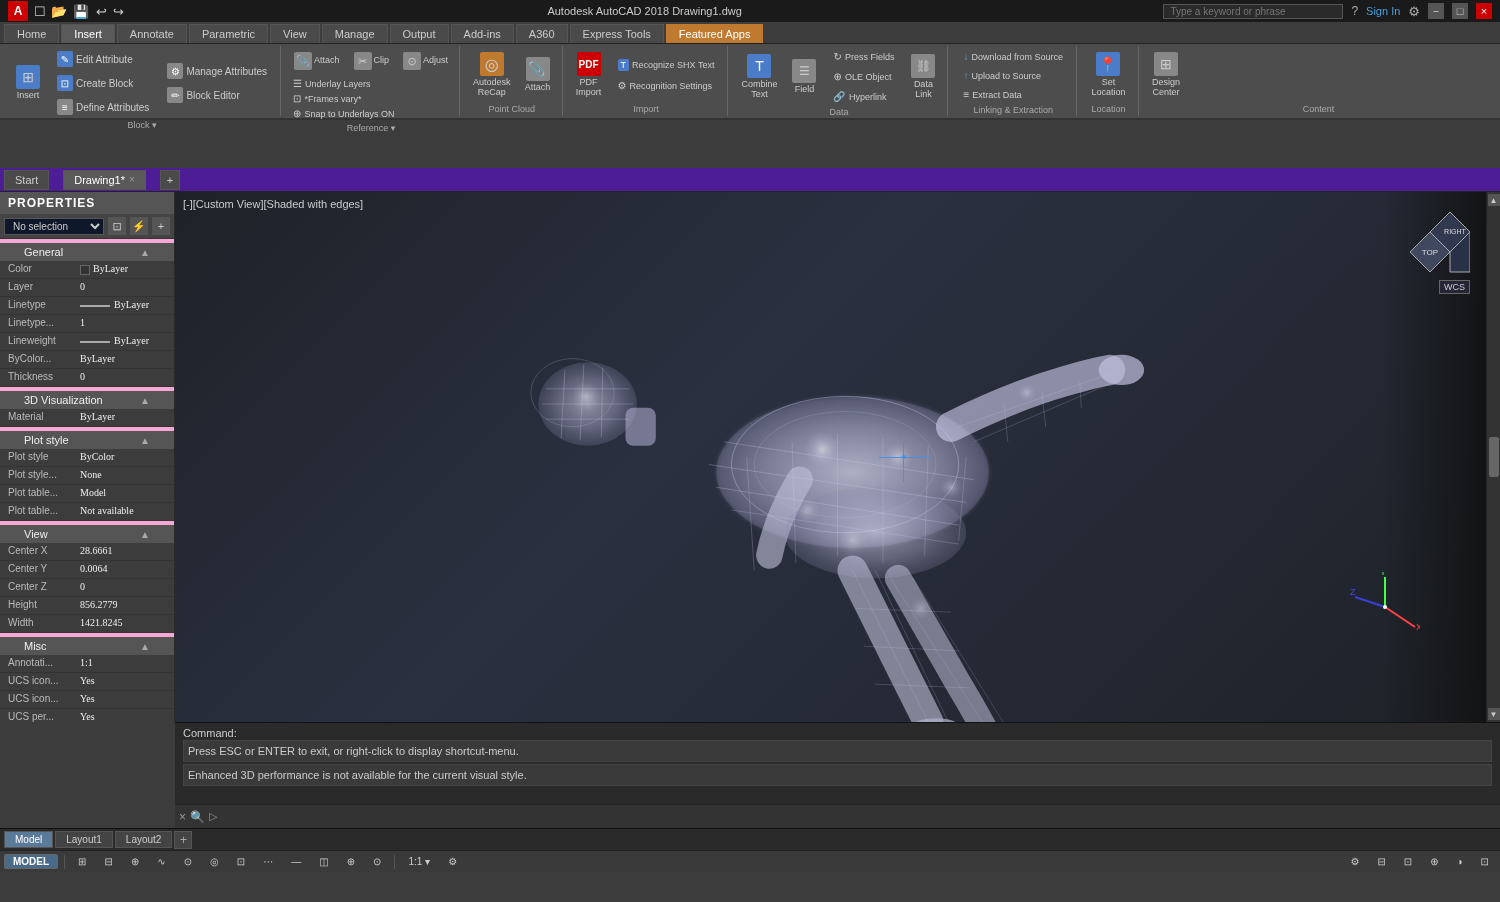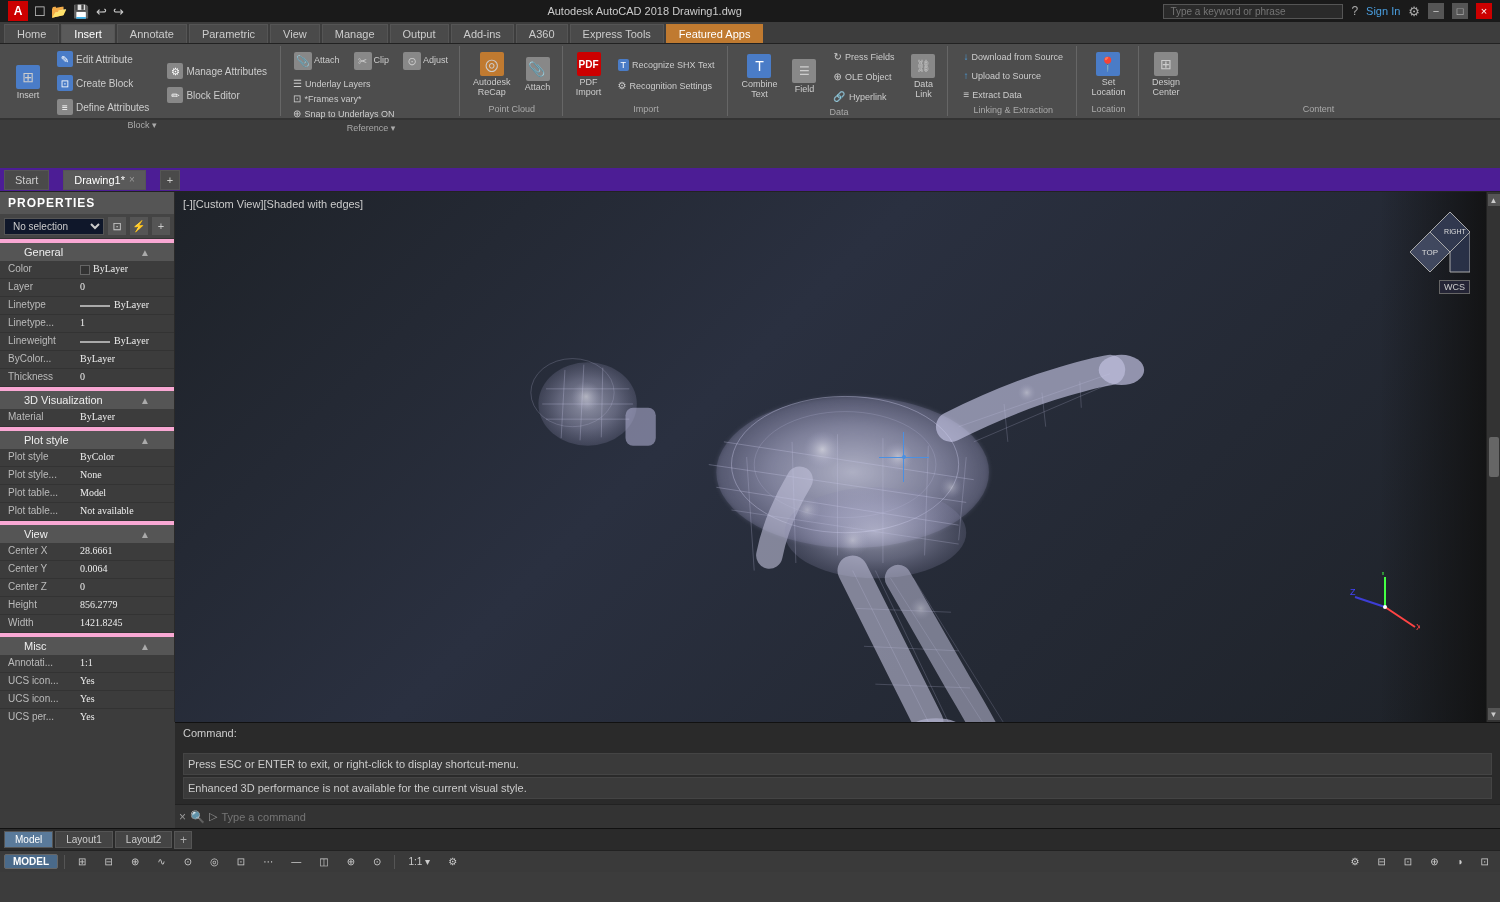--- a/index.html
+++ b/index.html
@@ -853,29 +853,28 @@
     <div style="position:absolute;top:0;right:0;width:14px;height:100%;background:#333;border-left:1px solid #222;display:flex;flex-direction:column;align-items:center;justify-content:space-between;padding:2px 0;">
       <button style="background:#555;border:none;color:#ccc;width:12px;height:12px;cursor:pointer;font-size:8px;">▲</button>
       <div style="width:10px;height:40px;background:#666;border-radius:2px;cursor:pointer;"></div>
       <button style="background:#555;border:none;color:#ccc;width:12px;height:12px;cursor:pointer;font-size:8px;">▼</button>
     </div>
   </div>
 </div>
 
 <div id="cmd-area">
   <div id="cmd-output">
-    <div style="color:#ccc;font-size:11px;margin-bottom:14px;">Command:</div>
+    <div style="color:#ccc;font-size:11px;margin-bottom:1px;">Command:</div>
     <div style="color:#ccc;font-size:11px;background:#3a3a3a;padding:4px;margin-bottom:2px;border:1px solid #444;">Press ESC or ENTER to exit, or right-click to display shortcut-menu.</div>
     <div style="color:#ccc;font-size:11px;background:#3a3a3a;padding:4px;border:1px solid #444;">Enhanced 3D performance is not available for the current visual style.</div>
   </div>
   <div id="cmd-input-row">
     <span class="cmd-icon">×</span>
     <span class="cmd-icon">🔍</span>
     <span style="color:#999;font-size:11px;">▷</span>
-    <input id="cmd-input" type="text" placeholder="Type a command" style="">
   </div>
 </div>
 
 <div style="display:flex;flex-direction:column;">
   <div id="bottom-tabs">
     <div class="bottom-tab active">Model</div>
     <div class="bottom-tab">Layout1</div>
     <div class="bottom-tab">Layout2</div>
     <div class="bottom-tab-add">+</div>
     <div style="flex:1;"></div>

